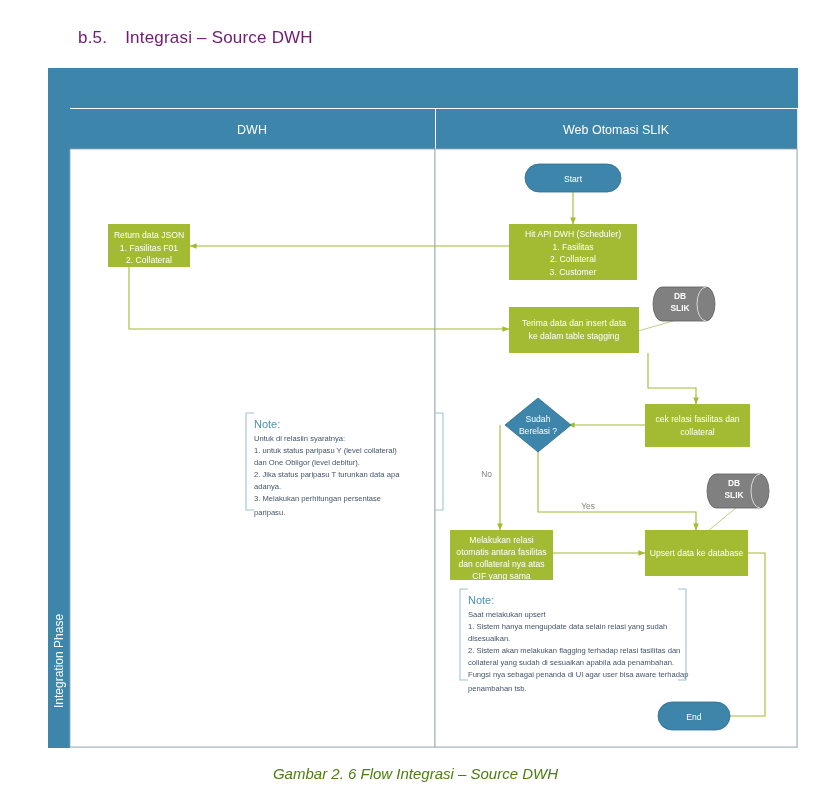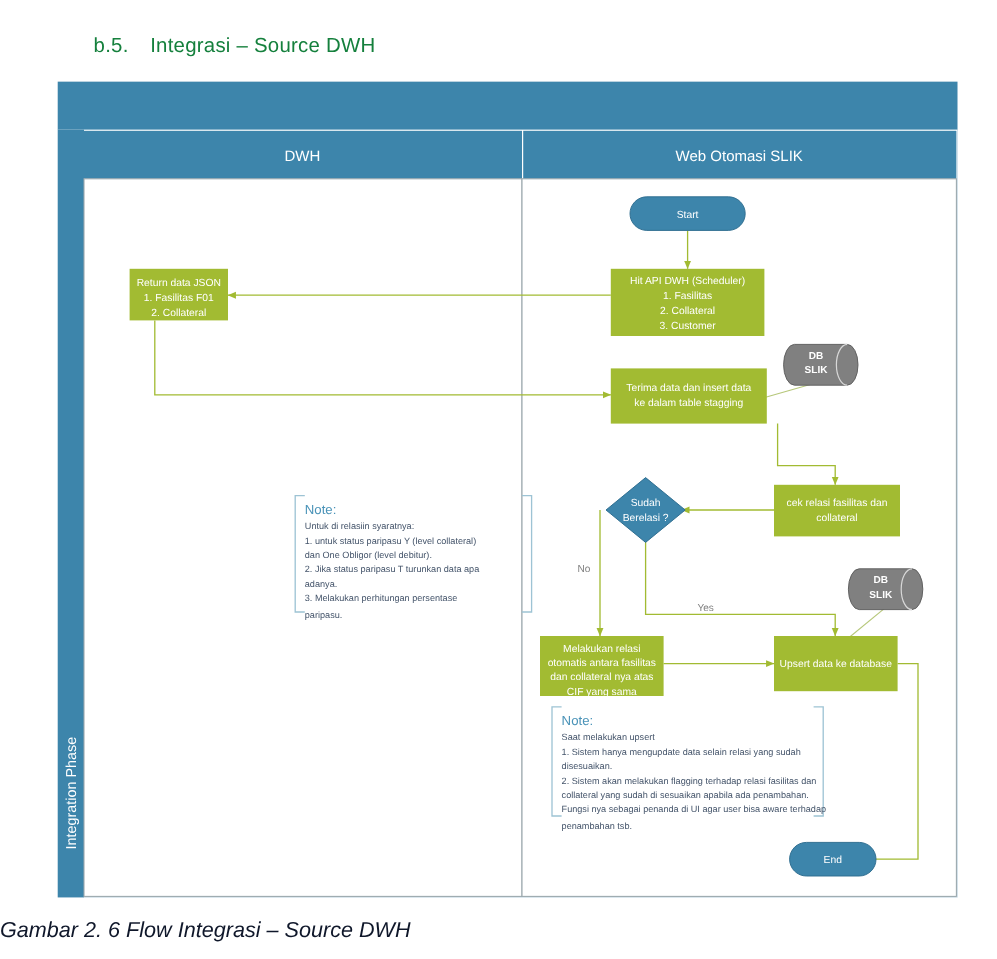--- a/index.html
+++ b/index.html
@@ -13,40 +13,41 @@
     font-family: "Liberation Sans", sans-serif;
     color: #3c4043;
     position: relative;
     overflow: hidden;
   }
   #heading {
     position: absolute;
     left: 78px;
     top: 28px;
     font-size: 17px;
-    color: #15803d;
+    color: #701a75;
     letter-spacing: 0.2px;
     white-space: nowrap;
   }
   #heading .num { margin-right: 18px; }
   #diagram-wrap {
     position: absolute;
     left: 48px;
     top: 68px;
     width: 750px;
     height: 680px;
   }
   #caption {
     position: absolute;
     left: 0;
     top: 765px;
     width: 831px;
-    font-size: 18px;
+    text-align: center;
+    font-size: 15px;
     font-style: italic;
-    color: #0f172a;
+    color: #4d7c0f;
   }
   svg { display: block; }
   .lane-title {
     font-size: 12.5px;
     fill: #ffffff;
   }
   .phase-label {
     font-size: 12px;
     fill: #ffffff;
   }

